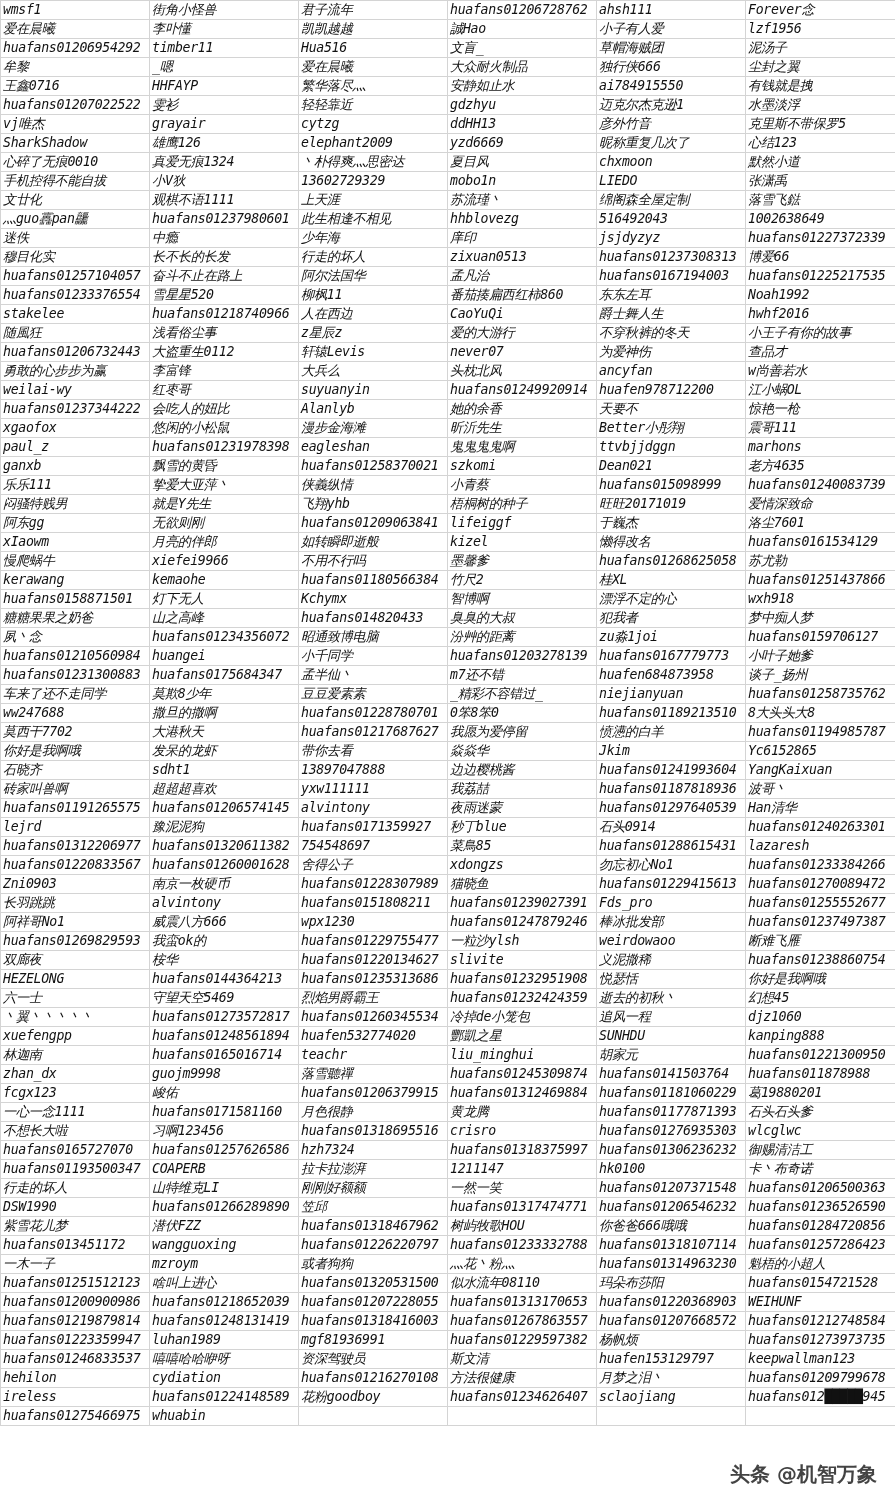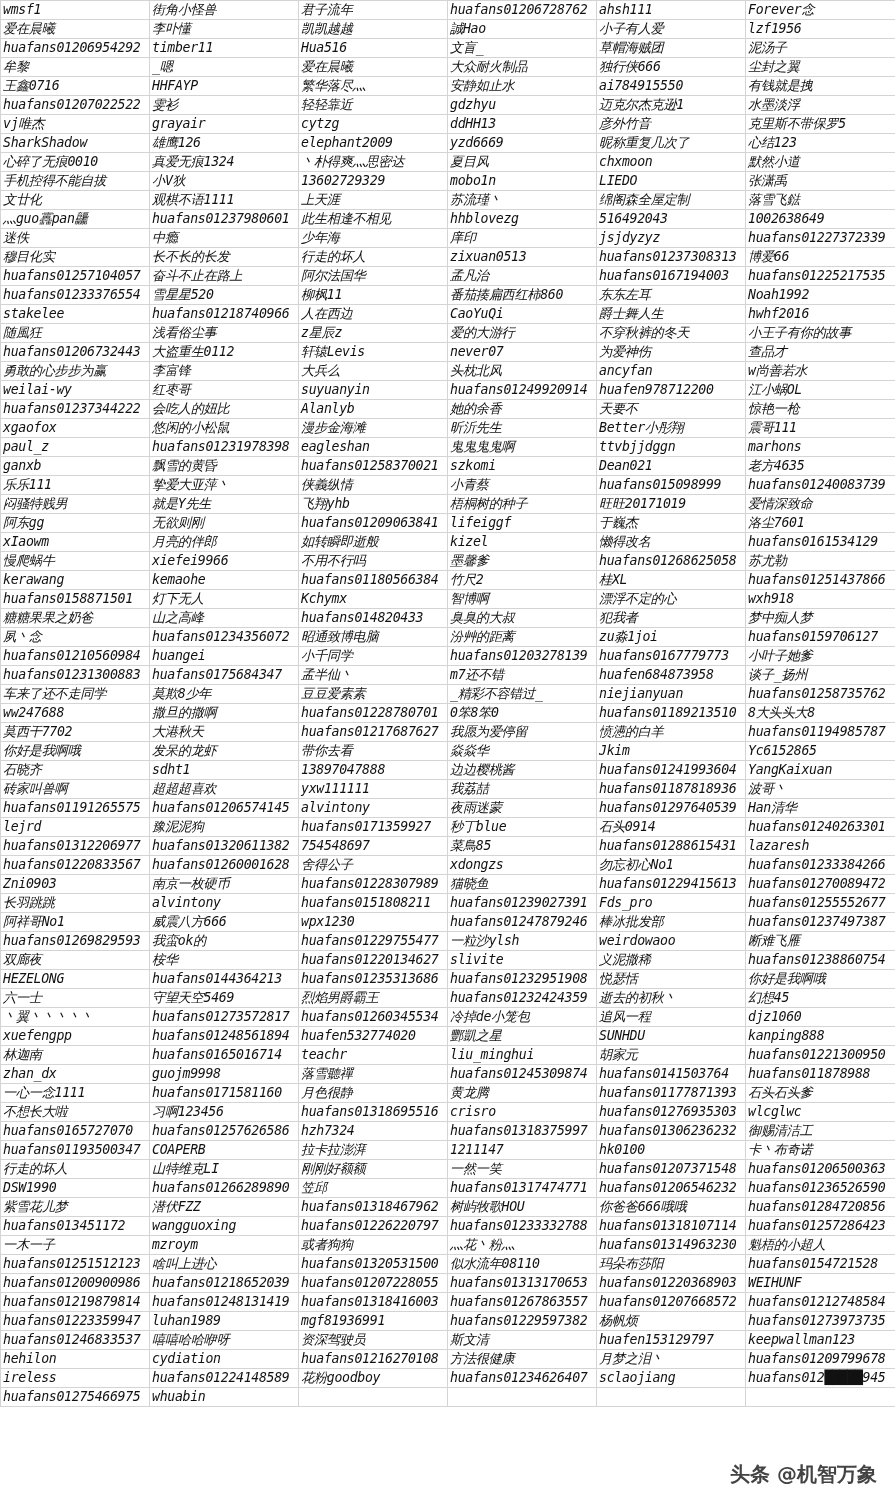--- a/index.html
+++ b/index.html
@@ -484,20 +484,28 @@
       </tr>
       <tr>
         <td>zhan_dx</td>
         <td>guojm9998</td>
         <td>落雪聽禪</td>
         <td>huafans01245309874</td>
         <td>huafans0141503764</td>
         <td>huafans011878988</td>
       </tr>
       <tr>
+        <td>fcgx123</td>
+        <td>峻佑</td>
+        <td>huafans01206379915</td>
+        <td>huafans01312469884</td>
+        <td>huafans01181060229</td>
+        <td>葛19880201</td>
+      </tr>
+      <tr>
         <td>一心一念1111</td>
         <td>huafans0171581160</td>
         <td>月色很静</td>
         <td>黄龙腾</td>
         <td>huafans01177871393</td>
         <td>石头石头爹</td>
       </tr>
       <tr>
         <td>不想长大啦</td>
         <td>习啊123456</td>

